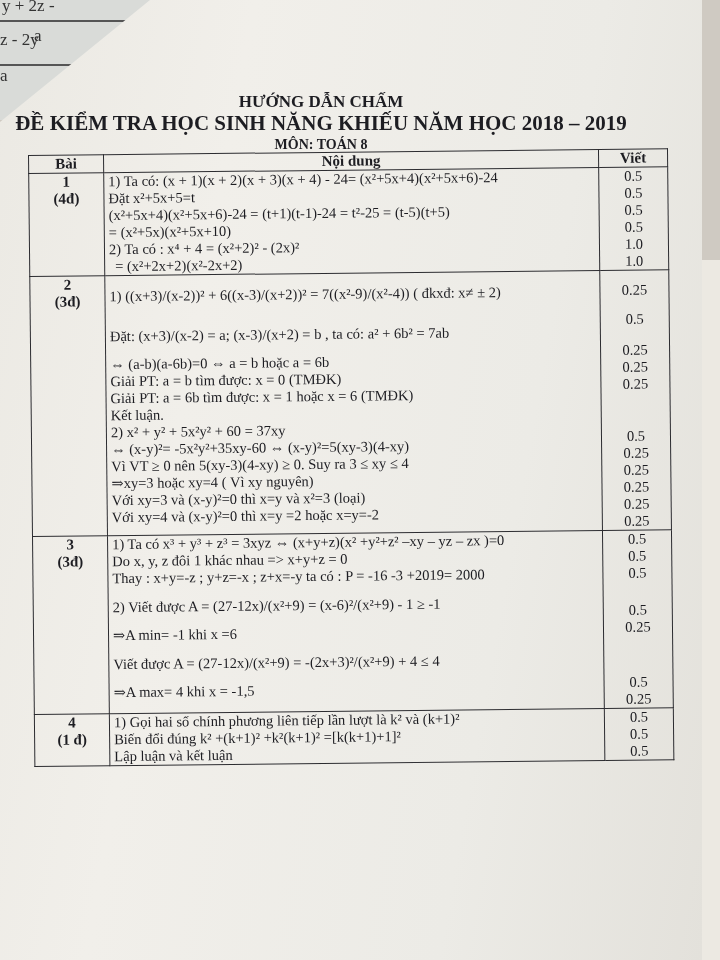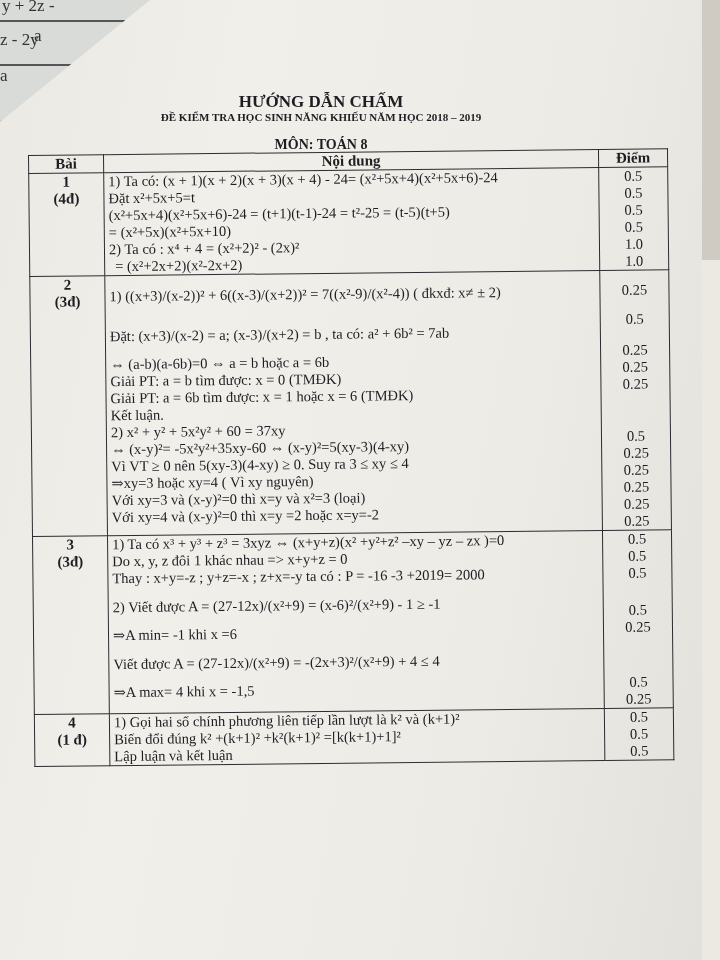--- a/index.html
+++ b/index.html
@@ -20,21 +20,21 @@
     background:#ece9e2;
   }
   .bg-right .hw { position:absolute; left:10px; font-size:12px; font-style:italic; color:#2a3a8a; }
   .sheet {
     position:absolute; left:-10px; top:0; width:712px; height:960px;
     background:linear-gradient(100deg,#ebe9e3 0%,#f1efea 30%,#ecebe6 70%,#e3e1db 100%);
     clip-path:polygon(160px 0,720px 0,720px 960px,0 960px,0 130px);
   }
   .title { position:absolute; left:0; width:642px; text-align:center; font-weight:bold; }
   .t1 { top:92px; font-size:17px; }
-  .t2 { top:111px; font-size:11px; }
+  .t2 { top:111px; font-size:21px; }
   .t3 { top:137px; font-size:14px; }
   table.key {
     position:absolute; left:28px; top:155px; width:640px;
     border-collapse:collapse; font-size:14.5px; line-height:17px;
     transform:rotate(-0.6deg); transform-origin:0 0;
   }
   table.key td, table.key th { border:1.5px solid #2c2c30; vertical-align:top; padding:0 4px; }
   th { font-weight:bold; font-size:15px; }
   td.bai { width:66px; text-align:center; font-weight:bold; font-size:15px; padding-top:2px; }
   td.diem { width:60px; text-align:center; font-size:14.5px; }
@@ -77,21 +77,21 @@
 
 <div class="title t1">HƯỚNG DẪN CHẤM</div>
 <div class="title t2">ĐỀ KIỂM TRA HỌC SINH NĂNG KHIẾU NĂM HỌC 2018 – 2019</div>
 <div class="title t3">MÔN: TOÁN 8</div>
 
 <table class="key">
   <tbody>
       <tr>
     <th>Bài</th>
     <th>Nội dung</th>
-    <th>Điểm</th>
+    <th>Viết</th>
   </tr>
 
   <tr>
     <td class="bai">
       <span class="sp">1</span>
       <span class="sp">(4đ)</span>
     </td>
     <td class="nd">
       <span class="line">1) Ta có: (x + 1)(x + 2)(x + 3)(x + 4) - 24= (x²+5x+4)(x²+5x+6)-24</span>
       <span class="line">Đặt x²+5x+5=t</span>

